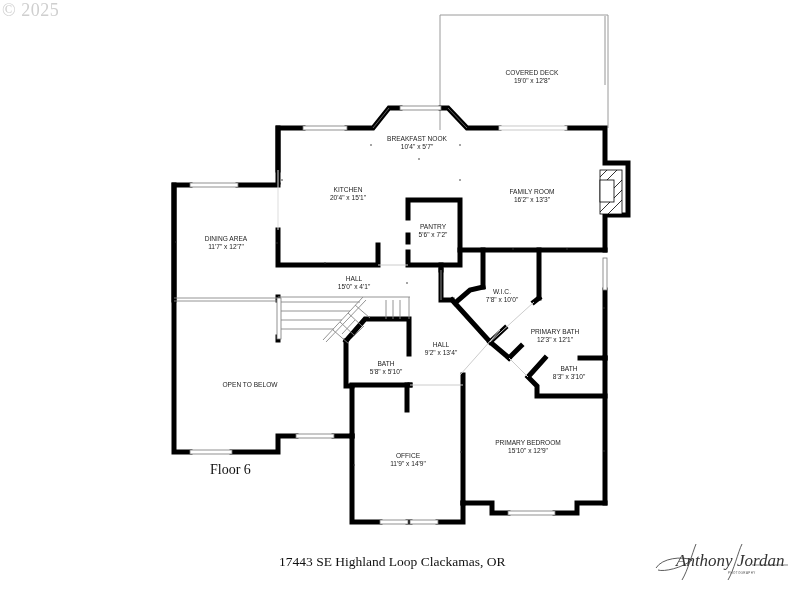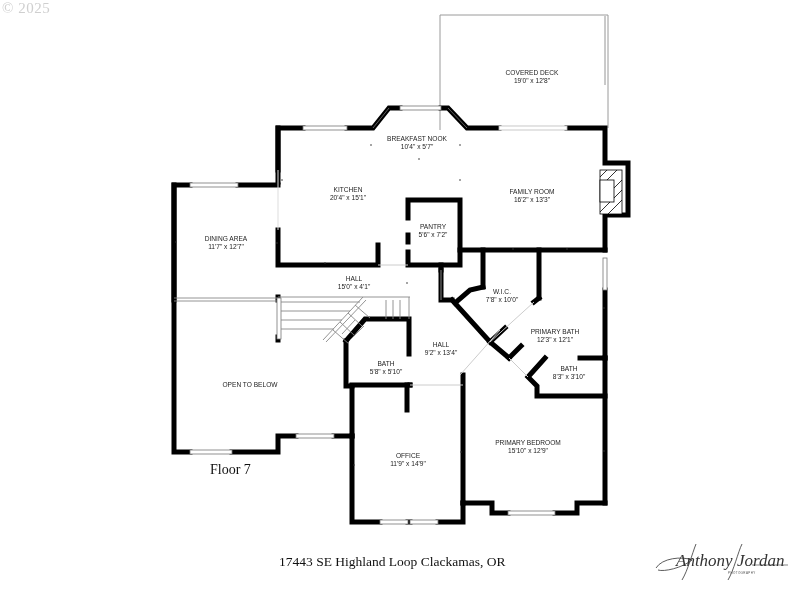--- a/index.html
+++ b/index.html
@@ -1,17 +1,17 @@
 <!DOCTYPE html>
 <html><head>
   <meta charset="utf-8">
   <style>
     html, body { margin: 0; padding: 0; background: #ffffff; }
     body { width: 800px; height: 600px; position: relative; overflow: hidden; font-family: "Liberation Sans", sans-serif; }
-    .copyright { position: absolute; left: 2px; top: 0px; font-family: "Liberation Serif", serif; font-size: 15px; color: #cfcfcf; letter-spacing: 0.5px; }
+    .copyright { position: absolute; left: 2px; top: 0px; font-family: "Liberation Serif", serif; font-size: 18px; color: #cfcfcf; letter-spacing: 0.5px; }
     svg.plan { position: absolute; left: 0; top: 0; width: 800px; height: 600px; }
     .wall { stroke: #000; stroke-width: 5; fill: none; stroke-linecap: square; stroke-linejoin: miter; }
     .thin { stroke: #000; stroke-width: 0.8; fill: none; }
     .window { fill: #fff; stroke: #777; stroke-width: 0.8; }
     .deckline { stroke: #9a9a9a; stroke-width: 1; fill: none; }
     .rail { stroke: #888; stroke-width: 0.9; fill: none; }
     .dot { fill: #333; }
     .room-label { font-family: "Liberation Sans", sans-serif; font-size: 6.6px; fill: #222; text-anchor: middle; }
     .floor-label { position: absolute; left: 210px; top: 462px; font-family: "Liberation Serif", serif; font-size: 14px; color: #111; }
     .address { position: absolute; left: 279px; top: 554px; font-family: "Liberation Serif", serif; font-size: 13.5px; color: #111; }
@@ -205,21 +205,21 @@
     <circle class="dot" cx="176" cy="242" r="0.8"></circle>
     <circle class="dot" cx="277" cy="243" r="0.8"></circle>
     <circle class="dot" cx="407" cy="283" r="0.8"></circle>
     <circle class="dot" cx="604" cy="308" r="0.8"></circle>
     <circle class="dot" cx="604" cy="451" r="0.8"></circle>
     <circle class="dot" cx="461" cy="452" r="0.8"></circle>
     <circle class="dot" cx="354" cy="465" r="0.8"></circle>
   </g>
 </svg>
 
-<div class="floor-label">Floor 7</div>
+<div class="floor-label">Floor 6</div>
 <div class="address">17443 SE Highland Loop Clackamas, OR</div>
 
 <svg class="signature" viewBox="0 0 140 44" xmlns="http://www.w3.org/2000/svg">
   <path d="M4,28 C10,18 30,16 40,20 C30,28 12,32 6,30" fill="none" stroke="#333" stroke-width="0.8"></path>
   <path d="M30,40 C36,30 40,14 44,4" fill="none" stroke="#333" stroke-width="0.8"></path>
   <path d="M76,40 C82,30 86,12 90,4" fill="none" stroke="#333" stroke-width="0.8"></path>
   <line x1="100" y1="25" x2="136" y2="25" stroke="#333" stroke-width="0.6"></line>
   <text class="sig-text" x="24" y="26">Anthony Jordan</text>
   <text class="sig-sub" x="76" y="34">PHOTOGRAPHY</text>
 </svg>

